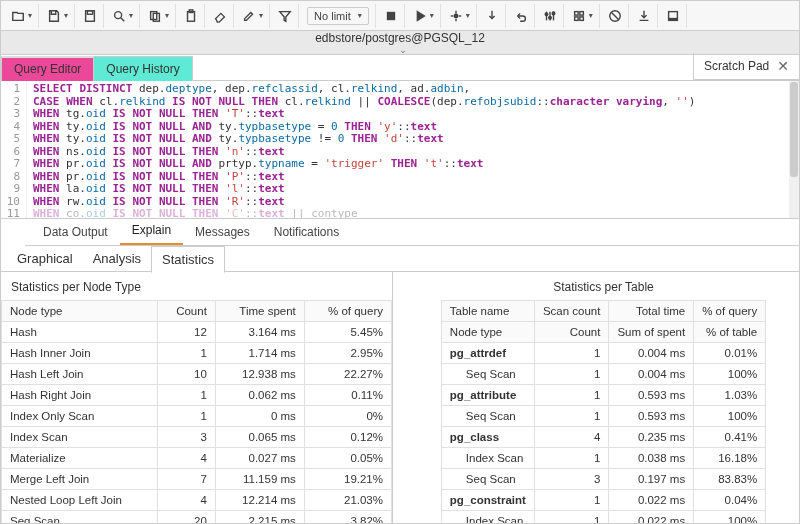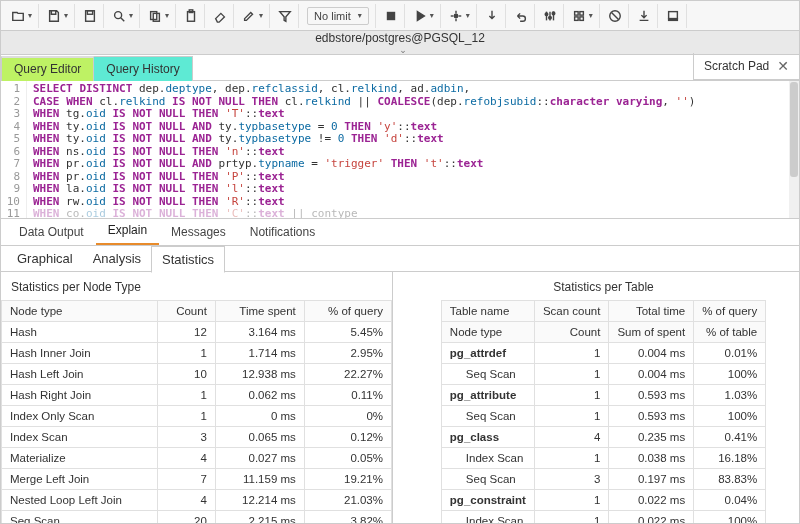--- a/index.html
+++ b/index.html
@@ -6,33 +6,33 @@
     body { font-family: -apple-system, "Segoe UI", Helvetica, Arial, sans-serif; font-size: 12px; color: #333; background: #fff; width: 800px; height: 524px; overflow: hidden; border: 1px solid #ccc; }
     .toolbar { height: 30px; background: #f7f7f7; border-bottom: 1px solid #ccc; display: flex; align-items: center; padding: 0 4px; gap: 2px; }
     .tbtn { min-width: 24px; height: 24px; display: inline-flex; align-items: center; justify-content: center; border-right: 1px solid #e0e0e0; padding: 0 6px; cursor: pointer; color: #444; font-size: 14px; position: relative; }
     .tbtn svg { width: 14px; height: 14px; stroke: #444; fill: none; stroke-width: 1.6; }
     .tbtn .caret { font-size: 8px; color: #555; margin-left: 3px; }
     .nolimit { display: inline-flex; align-items: center; gap: 4px; border: 1px solid #ccc; padding: 2px 6px; font-size: 11px; border-radius: 2px; }
     .connbar { height: 24px; background: #e9e9e9; border-bottom: 1px solid #ccc; display: flex; align-items: center; padding: 0 6px; font-size: 12px; flex-direction: column; }
     .connbar .caret { font-size: 9px; margin-left: 6px; color: #777; }
     .tabrow { height: 26px; border-bottom: 1px solid #ccc; display: flex; align-items: flex-end; font-size: 12px; position: relative; }
     .tab { padding: 5px 12px; border: 1px solid #ccc; border-bottom: none; margin-right: -1px; background: #5eead4; cursor: pointer; position: relative; top: 1px; }
-    .tab.active { background: #bef264; border-top: 2px solid #ddd; padding-top: 4px; z-index: 2; }
+    .tab.active { background: #ec4899; border-top: 2px solid #ddd; padding-top: 4px; z-index: 2; }
     .scratch { margin-left: auto; padding: 5px 10px; border-left: 1px solid #ccc; border-bottom: 1px solid #ccc; display: flex; align-items: center; gap: 8px; }
     .scratch .close { font-size: 14px; cursor: pointer; color: #666; }
     .editor { display: flex; height: 138px; border-bottom: 1px solid #ccc; font-family: Menlo, Consolas, monospace; font-size: 11px; line-height: 12.5px; overflow: hidden; position: relative; }
     .gutter { width: 26px; text-align: right; color: #999; padding: 2px 6px 2px 2px; border-right: 1px solid #eee; user-select: none; }
     .code { flex: 1; padding: 2px 6px; white-space: pre; overflow: hidden; }
     .kw { color: #9b2393; font-weight: bold; }
     .fld { color: #0b6aa2; }
     .num { color: #0b6aa2; }
     .str { color: #c6443e; }
     .scrollv { position: absolute; right: 0; top: 0; width: 10px; height: 100%; background: #f0f0f0; }
     .scrollv .thumb { width: 8px; margin: 1px; background: #ccc; border-radius: 3px; height: 95px; }
-    .outtabs { height: 27px; border-bottom: 1px solid #ccc; display: flex; align-items: flex-end; padding-left: 6px; }
+    .outtabs { height: 27px; border-bottom: 1px solid #ccc; display: flex; align-items: flex-end; padding-left: 6px; margin-left: 24px; }
     .outtab { padding: 6px 12px; cursor: pointer; font-size: 12px; color: #444; }
     .outtab.active { border-bottom: 2px solid #e88b2b; color: #222; }
     .subtabs { height: 26px; display: flex; align-items: center; padding-left: 6px; border-bottom: 1px solid #ccc; }
     .subtab { padding: 5px 10px; font-size: 13px; cursor: pointer; }
     .subtab.active { border: 1px solid #ccc; border-bottom: 1px solid #fff; position: relative; top: 1px; background: #fff; }
     .stats { display: flex; height: calc(524px - 30px - 24px - 26px - 138px - 27px - 26px); gap: 15px; }
     .panel { flex: 1; overflow: hidden; border-right: 1px solid #ccc; display: flex; flex-direction: column; }
     .panel:last-child { border-right: none; align-items: center; }
     .panelTitle { padding: 8px 10px 6px; font-size: 12px; }
     table { border-collapse: collapse; width: 100%; font-size: 11.5px; }

